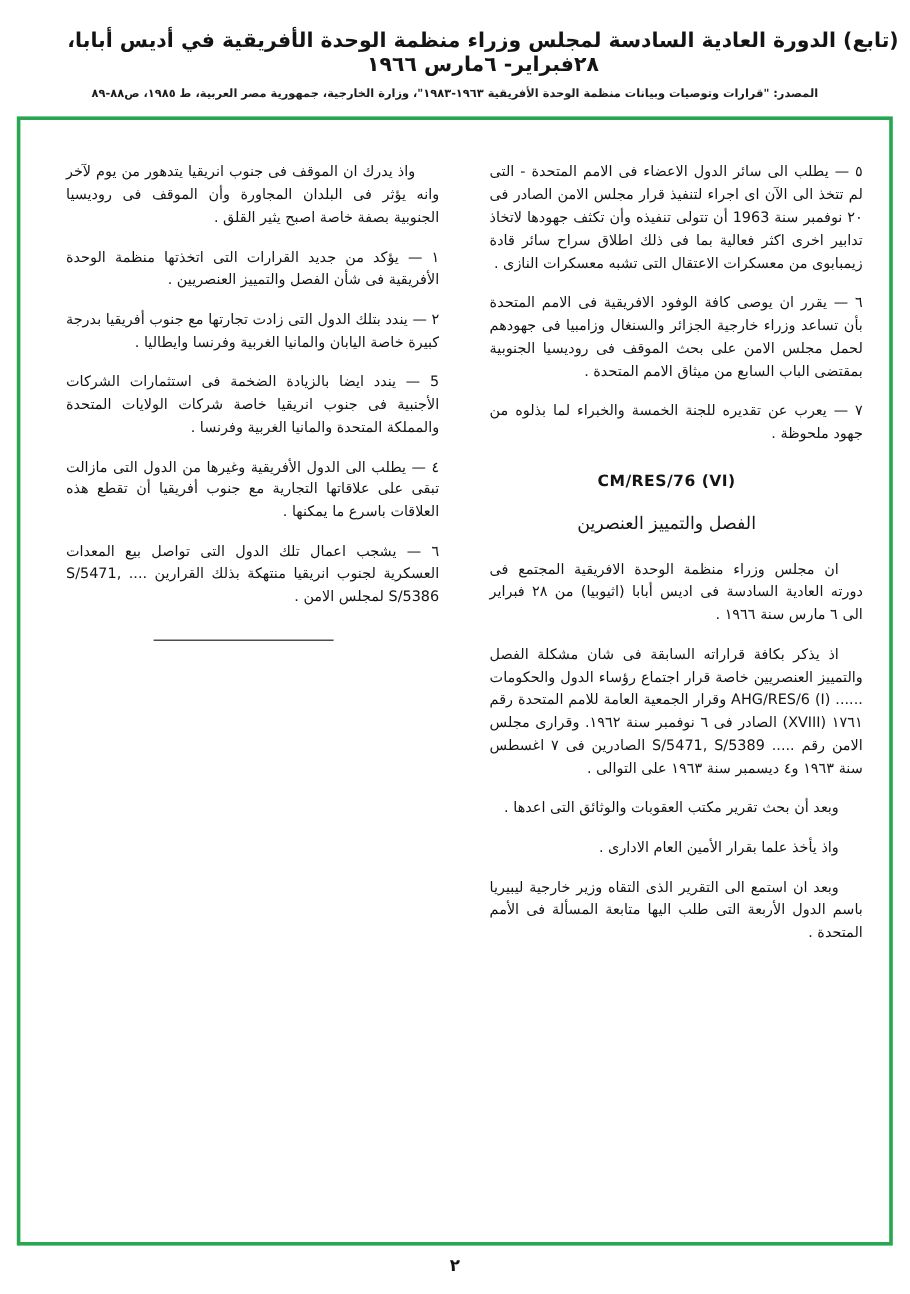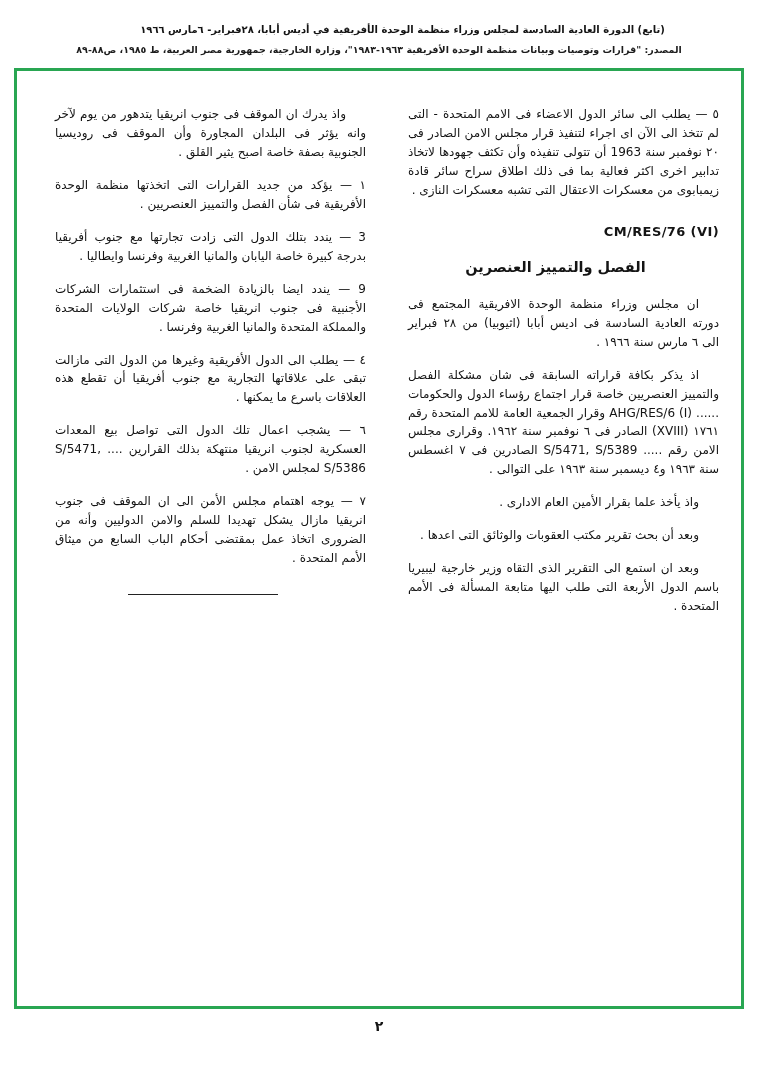--- a/index.html
+++ b/index.html
@@ -17,21 +17,21 @@
     height: 1078px;
     box-sizing: border-box;
     position: relative;
   }
   .doc-header {
     padding-top: 24px;
     text-align: center;
     direction: rtl;
   }
   .doc-header .line1 {
-    font-size: 10px;
+    font-size: 17px;
     font-weight: bold;
     letter-spacing: 0.2px;
     margin-left: 47px;
   }
   .doc-header .line2 {
     font-size: 9.5px;
     font-weight: bold;
     margin-top: 9px;
     color: #1c1c1c;
   }
@@ -58,29 +58,29 @@
     margin: 0 0 14px 16px;
     font-size: 12px;
     line-height: 1.58;
     text-align: justify;
   }
   .para.indent {
     text-indent: 20px;
   }
   .res-code {
     direction: ltr;
-    text-align: right;
+    text-align: center;
     font-size: 13px;
     font-weight: bold;
     letter-spacing: 0.4px;
     margin: 24px 0 20px 0;
   }
   .section-heading {
     text-align: center;
-    font-weight: bold;
+    font-weight: normal;
     font-size: 14.5px;
     margin: 0 0 20px 0;
   }
   .end-divider {
     border: 0;
     border-top: 1.5px solid #222222;
     width: 150px;
     margin: 26px auto 0;
   }
   .page-number {
@@ -98,37 +98,38 @@
   <div class="doc-header">
     <div class="line1">(تابع) الدورة العادية السادسة لمجلس وزراء منظمة الوحدة الأفريقية في أديس أبابا، ٢٨فبراير- ٦مارس ١٩٦٦</div>
     <div class="line2">المصدر: "قرارات وتوصيات وبيانات منظمة الوحدة الأفريقية ١٩٦٣-١٩٨٣"، وزارة الخارجية، جمهورية مصر العربية، ط ١٩٨٥، ص٨٨-٨٩</div>
   </div>
 
   <div class="frame">
     <div class="columns">
 
       <div class="col">
         <p class="para">٥ — يطلب الى سائر الدول الاعضاء فى الامم المتحدة - التى لم تتخذ الى الآن اى اجراء لتنفيذ قرار مجلس الامن الصادر فى ٢٠ نوفمبر سنة 1963 أن تتولى تنفيذه وأن تكثف جهودها لاتخاذ تدابير اخرى اكثر فعالية بما فى ذلك اطلاق سراح سائر قادة زيمبابوى من معسكرات الاعتقال التى تشبه معسكرات النازى .</p>
+        <p class="para">٦ — يقرر ان يوصى كافة الوفود الافريقية فى الامم المتحدة بأن تساعد وزراء خارجية الجزائر والسنغال وزامبيا فى جهودهم لحمل مجلس الامن على بحث الموقف فى روديسيا الجنوبية بمقتضى الباب السابع من ميثاق الامم المتحدة .</p>
+        <p class="para">٧ — يعرب عن تقديره للجنة الخمسة والخبراء لما بذلوه من جهود ملحوظة .</p>
         <div class="res-code">CM/RES/76 (VI)</div>
         <div class="section-heading">الفصل والتمييز العنصرين</div>
         <p class="para indent">ان مجلس وزراء منظمة الوحدة الافريقية المجتمع فى دورته العادية السادسة فى اديس أبابا (اثيوبيا) من ٢٨ فبراير الى ٦ مارس سنة ١٩٦٦ .</p>
         <p class="para indent">اذ يذكر بكافة قراراته السابقة فى شان مشكلة الفصل والتمييز العنصريين خاصة قرار اجتماع رؤساء الدول والحكومات ...... AHG/RES/6 (I) وقرار الجمعية العامة للامم المتحدة رقم ١٧٦١ (XVIII) الصادر فى ٦ نوفمبر سنة ١٩٦٢. وقرارى مجلس الامن رقم ..... S/5471, S/5389 الصادرين فى ٧ اغسطس سنة ١٩٦٣ و٤ ديسمبر سنة ١٩٦٣ على التوالى .</p>
+        <p class="para indent">وبعد أن بحث تقرير مكتب العقوبات والوثائق التى اعدها .</p>
         <p class="para indent">واذ يأخذ علما بقرار الأمين العام الادارى .</p>
-        <p class="para indent">وبعد أن بحث تقرير مكتب العقوبات والوثائق التى اعدها .</p>
         <p class="para indent">وبعد ان استمع الى التقرير الذى التقاه وزير خارجية ليبيريا باسم الدول الأربعة التى طلب اليها متابعة المسألة فى الأمم المتحدة .</p>
       </div>
 
       <div class="col">
         <p class="para indent">واذ يدرك ان الموقف فى جنوب انريقيا يتدهور من يوم لآخر وانه يؤثر فى البلدان المجاورة وأن الموقف فى روديسيا الجنوبية بصفة خاصة اصبح يثير القلق .</p>
         <p class="para">١ — يؤكد من جديد القرارات التى اتخذتها منظمة الوحدة الأفريقية فى شأن الفصل والتمييز العنصريين .</p>
-        <p class="para">3 — يندد بتلك الدول التى زادت تجارتها مع جنوب أفريقيا بدرجة كبيرة خاصة اليابان والمانيا الغربية وفرنسا وايطاليا .</p>
-        <p class="para">9 — يندد ايضا بالزيادة الضخمة فى استثمارات الشركات الأجنبية فى جنوب انريقيا خاصة شركات الولايات المتحدة والمملكة المتحدة والمانيا الغربية وفرنسا .</p>
+        <p class="para">٢ — يندد بتلك الدول التى زادت تجارتها مع جنوب أفريقيا بدرجة كبيرة خاصة اليابان والمانيا الغربية وفرنسا وايطاليا .</p>
+        <p class="para">5 — يندد ايضا بالزيادة الضخمة فى استثمارات الشركات الأجنبية فى جنوب انريقيا خاصة شركات الولايات المتحدة والمملكة المتحدة والمانيا الغربية وفرنسا .</p>
         <p class="para">٤ — يطلب الى الدول الأفريقية وغيرها من الدول التى مازالت تبقى على علاقاتها التجارية مع جنوب أفريقيا أن تقطع هذه العلاقات باسرع ما يمكنها .</p>
         <p class="para">٦ — يشجب اعمال تلك الدول التى تواصل بيع المعدات العسكرية لجنوب انريقيا منتهكة بذلك القرارين .... S/5471, S/5386 لمجلس الامن .</p>
-        <p class="para">٧ — يوجه اهتمام مجلس الأمن الى ان الموقف فى جنوب انريقيا مازال يشكل تهديدا للسلم والامن الدوليين وأنه من الضرورى اتخاذ عمل بمقتضى أحكام الباب السابع من ميثاق الأمم المتحدة .</p>
         <hr class="end-divider">
       </div>
 
     </div>
   </div>
 
   <div class="page-number">٢</div>
 
 </div>
 

